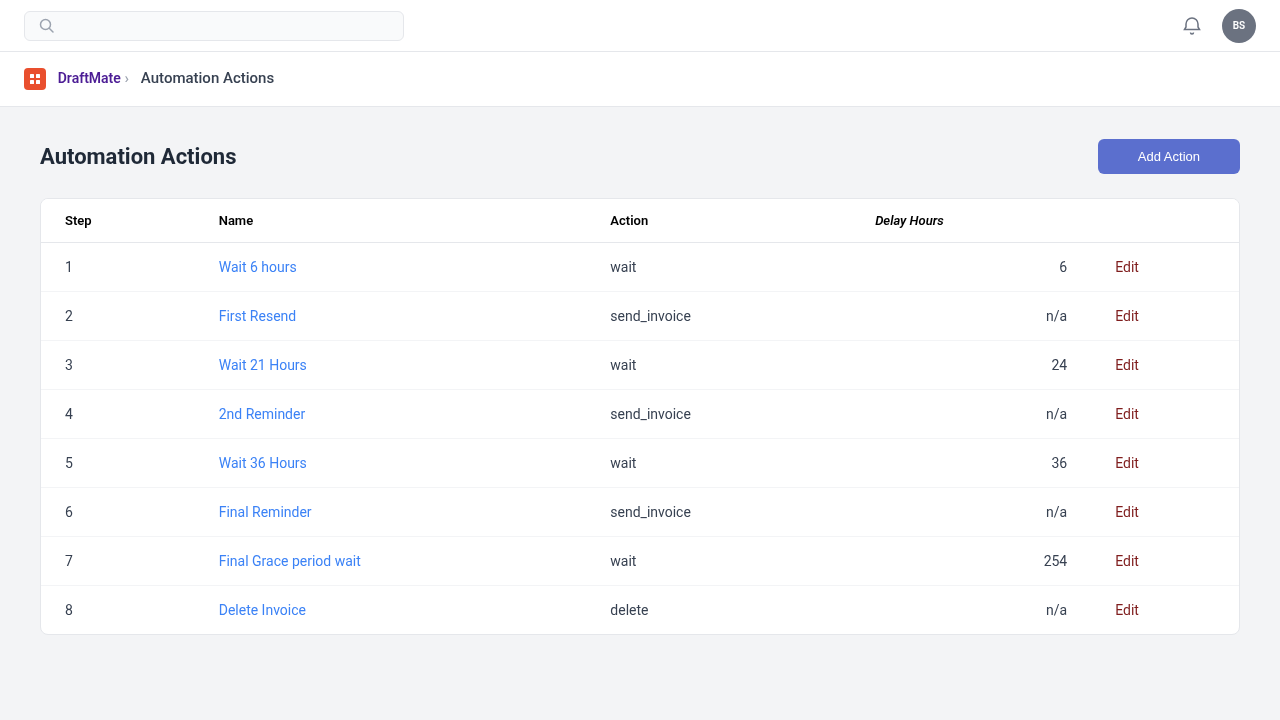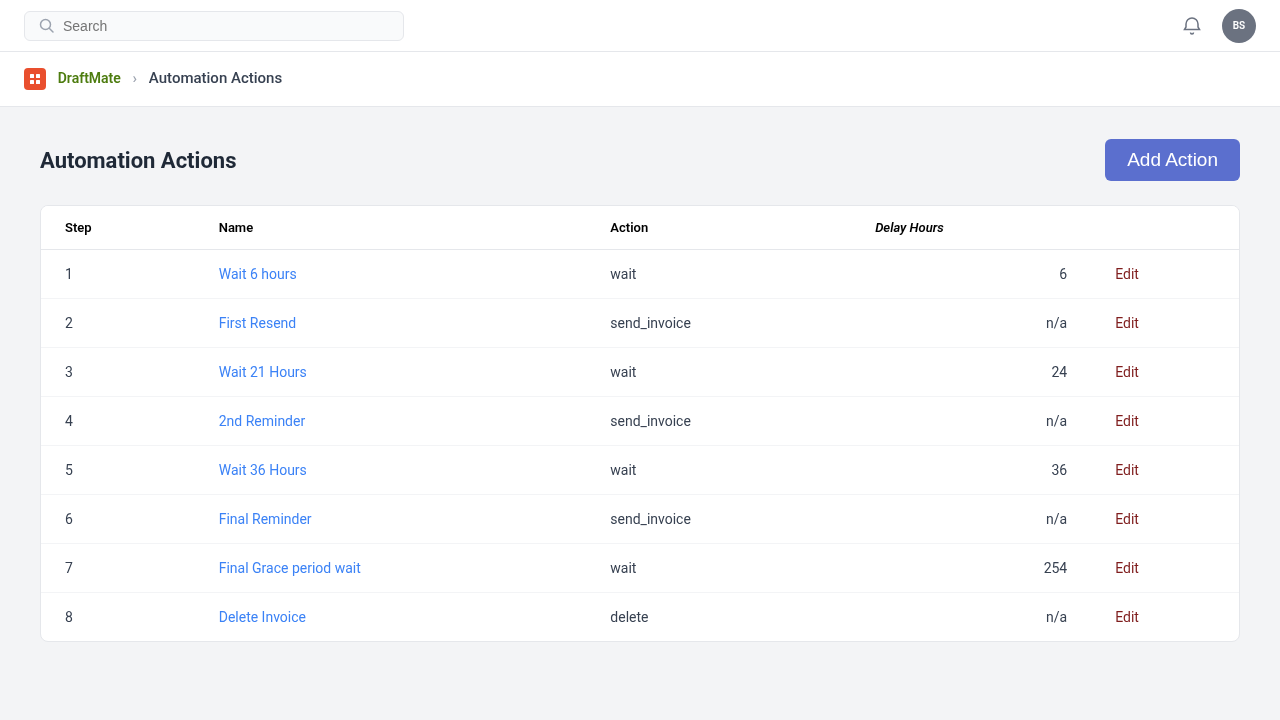--- a/index.html
+++ b/index.html
@@ -111,22 +111,22 @@
       font-size: 22px;
       font-weight: 700;
       color: #1f2937;
     }
 
     .add-action-btn {
       background-color: #5b6fce;
       color: #fff;
       border: none;
       border-radius: 6px;
-      padding: 10px 22px;
-      font-size: 19px;
+      padding: 10px 40px;
+      font-size: 13px;
       font-weight: 500;
       cursor: pointer;
     }
 
     
     .table-container {
       background-color: #fff;
       border-radius: 8px;
       border: 1px solid #e5e7eb;
       overflow: hidden;
@@ -186,21 +186,20 @@
   </style>
 </head>
 <body>
 
 <nav class="top-nav">
   <div class="search-bar">
     <svg class="search-icon-svg" width="16" height="16" viewBox="0 0 16 16" fill="none">
       <circle cx="6.5" cy="6.5" r="5" stroke="#9ca3af" stroke-width="1.5"></circle>
       <path d="M10.5 10.5L14 14" stroke="#9ca3af" stroke-width="1.5" stroke-linecap="round"></path>
     </svg>
-    <input type="text" placeholder="Search" style="">
   </div>
   <div class="nav-right">
     <button class="bell-btn">
       <svg width="20" height="20" viewBox="0 0 20 20" fill="none">
         <path d="M10 2a6 6 0 0 0-6 6v3l-1.5 2.5h15L16 11V8a6 6 0 0 0-6-6z" stroke="#6b7280" stroke-width="1.5" fill="none"></path>
         <path d="M8.5 16.5a1.5 1.5 0 0 0 3 0" stroke="#6b7280" stroke-width="1.5" fill="none"></path>
       </svg>
     </button>
     <div class="avatar">BS</div>
   </div>
@@ -211,21 +210,21 @@
     <span style="display:inline-flex;align-items:center;margin-right:8px;vertical-align:middle;">
       <span style="background-color:#e94f2e;border-radius:4px;width:22px;height:22px;display:inline-flex;align-items:center;justify-content:center;">
         <svg width="14" height="14" viewBox="0 0 14 14" fill="white">
           <rect x="2" y="2" width="4" height="4" rx="0.5"></rect>
           <rect x="8" y="2" width="4" height="4" rx="0.5"></rect>
           <rect x="2" y="8" width="4" height="4" rx="0.5"></rect>
           <rect x="8" y="8" width="4" height="4" rx="0.5"></rect>
         </svg>
       </span>
     </span>
-    <span style="font-size:14px;font-weight:600;color:#4d7c0f;margin-right:8px;">DraftMate</span>
+    <span style="font-size:14px;font-weight:600;color:#4c1d95;">DraftMate</span>
     <span style="color:#9ca3af;margin-right:8px;">›</span>
     <span>Automation Actions</span>
   </div>
 </div>
 
 <div class="main-content">
 
   <div class="page-header">
     <h1 class="page-title">Automation Actions</h1>
     <button class="add-action-btn">Add Action</button>

